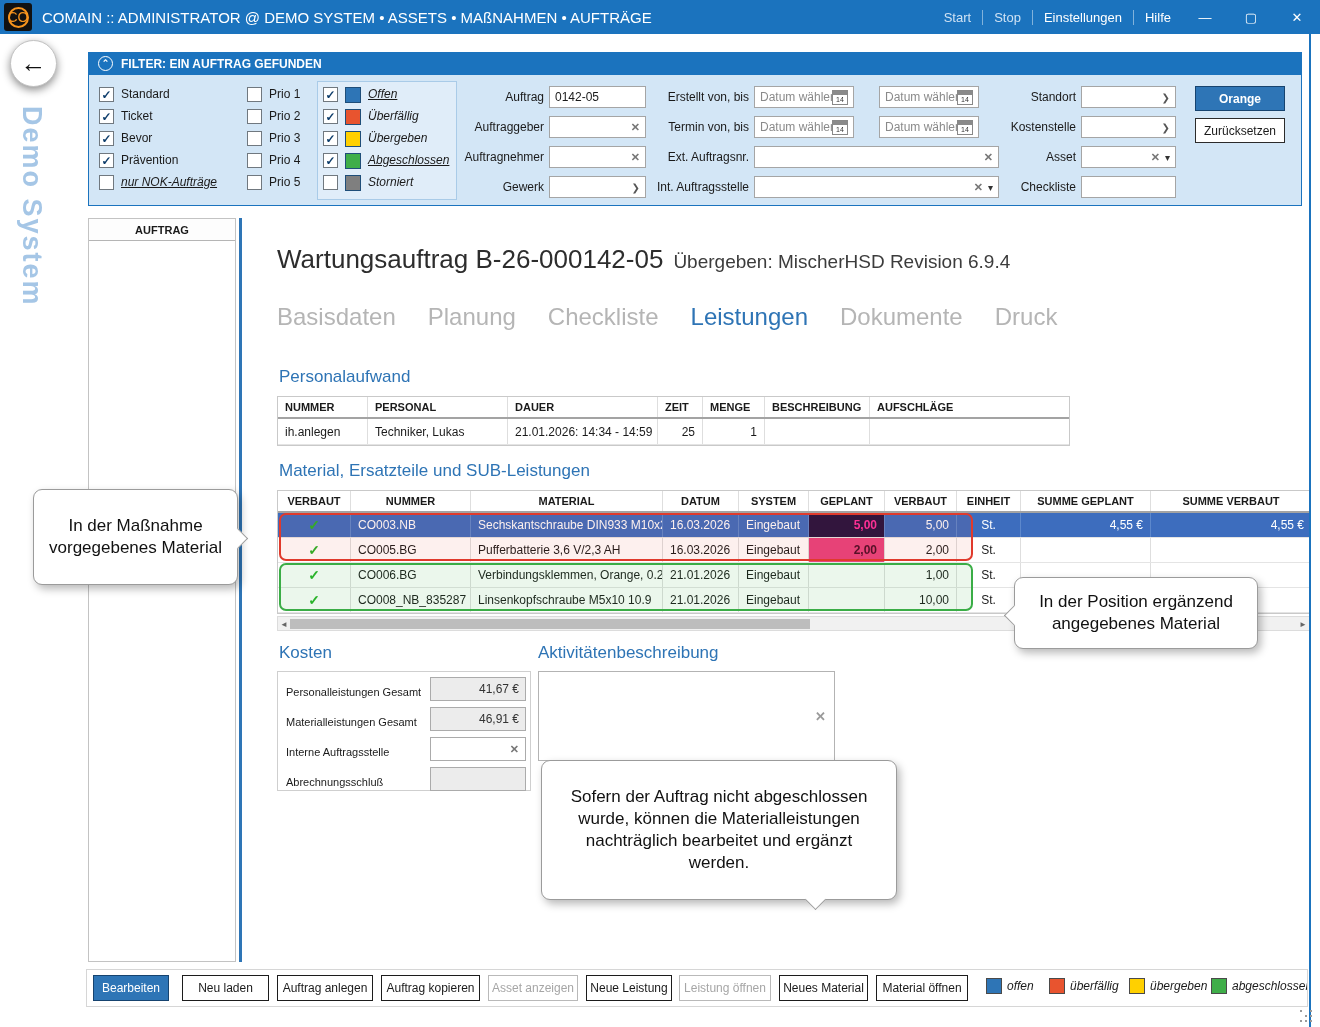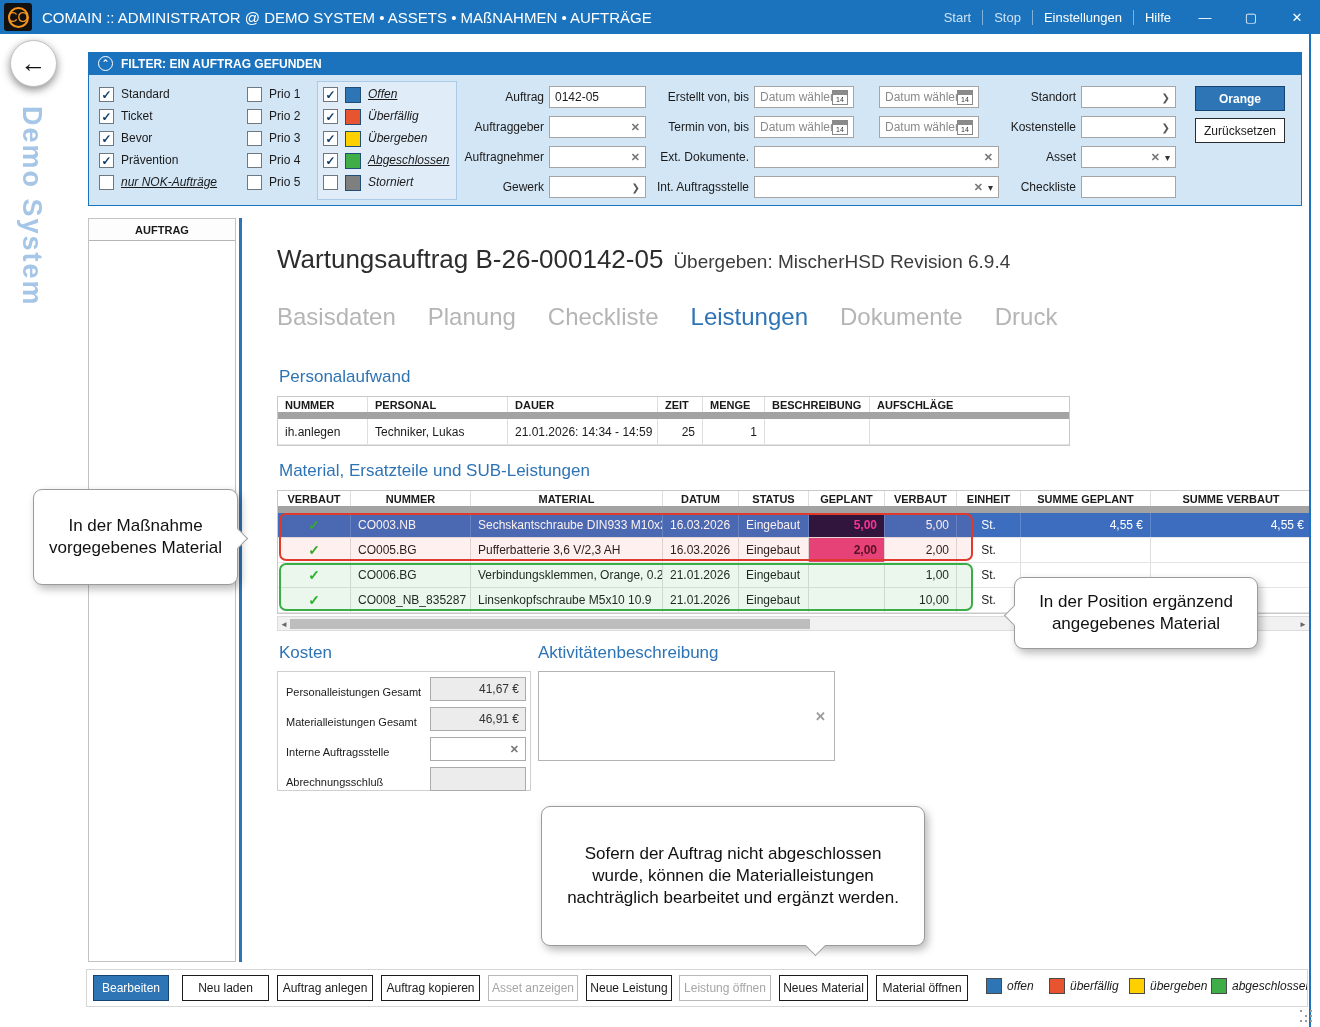--- a/index.html
+++ b/index.html
@@ -50,21 +50,21 @@
 .order-sub{font-size:19px;color:#3c3c3c;margin-left:10px}
 .order-sub2{font-size:19px;color:#3c3c3c;margin-left:0}
 .tabs{position:absolute;left:277px;top:303px;display:flex;gap:32px;font-size:24px;color:#b5b5b5;white-space:nowrap}
 .tab.active{color:#2e74b5}
 .sec-h{position:absolute;font-size:17px;color:#2e74b5;white-space:nowrap}
 
 .ptable{position:absolute;left:277px;top:396px;width:793px;border:1px solid #c9c9c9;background:#fff;font-size:12px}
 .pgrid{display:grid;grid-template-columns:90px 140px 150px 45px 62px 105px 1fr}
 .mtable{position:absolute;left:277px;top:490px;width:1033px;border:1px solid #c9c9c9;border-right:none;background:#fff;font-size:12px;overflow:hidden}
 .mgrid{display:grid;grid-template-columns:73px 120px 192px 76px 70px 76px 72px 64px 130px 160px}
-.hd{height:22px;border-bottom:7px solid #a3a3a3;font-weight:bold;font-size:11px;background:#fff}
+.hd{height:22px;border-bottom:2px solid #a3a3a3;font-weight:bold;font-size:11px;background:#fff}
 .rw{height:25px;border-bottom:1px solid #e4e4e4}
 .prow{height:26px}
 .cell{display:flex;align-items:center;padding:0 7px;border-right:1px solid #dedede;white-space:nowrap;overflow:hidden}
 .cell:last-child{border-right:none}
 .cell.c{justify-content:center}
 .cell.r{justify-content:flex-end}
 .rw.sel{background:#3d6dbe;color:#fff}
 .rw.sel .cell{border-right-color:#5d88cc}
 .gep-dark{background:#23123f !important;color:#ff2f9e !important;font-weight:bold}
 .gep-pink{background:#e8437e !important;color:#4a0c28 !important;font-weight:bold}
@@ -239,21 +239,21 @@
       </div>
     <div class="flabel" style="left:560px;top:41px;width:100px">Termin von, bis</div>
     <div class="finput" style="left:665px;top:41px;width:100px">
         <span class="date-ph">Datum wähler</span>
         <span class="cal-icon">14</span>
       </div>
     <div class="finput" style="left:790px;top:41px;width:100px">
         <span class="date-ph">Datum wähler</span>
         <span class="cal-icon">14</span>
       </div>
-    <div class="flabel" style="left:560px;top:71px;width:100px">Ext. Dokumente.</div>
+    <div class="flabel" style="left:560px;top:71px;width:100px">Ext. Auftragsnr.</div>
     <div class="finput" style="left:665px;top:71px;width:245px">
         <span class="val"></span>
         <span class="clear-x">✕</span>
       </div>
     <div class="flabel" style="left:560px;top:101px;width:100px">Int. Auftragsstelle</div>
     <div class="finput" style="left:665px;top:101px;width:245px">
         <span class="val"></span>
         <span class="clear-x">✕</span>
         <span class="dd-arrow">▾</span>
       </div>
@@ -324,21 +324,21 @@
     </div>
   </div>
 
   <div class="sec-h" style="left:279px;top:461px">Material, Ersatzteile und SUB-Leistungen</div>
   <div class="mtable">
     <div class="mgrid hd">
       <div class="cell c">VERBAUT</div>
       <div class="cell c">NUMMER</div>
       <div class="cell c">MATERIAL</div>
       <div class="cell c">DATUM</div>
-      <div class="cell c">STATUS</div>
+      <div class="cell c">SYSTEM</div>
       <div class="cell c">GEPLANT</div>
       <div class="cell c">VERBAUT</div>
       <div class="cell c">EINHEIT</div>
       <div class="cell c">SUMME GEPLANT</div>
       <div class="cell c">SUMME VERBAUT</div>
     </div>
     <div class="mgrid rw sel">
       <div class="cell c">
           <span class="check">✓</span>
         </div>
@@ -404,21 +404,21 @@
   </div>
 
   <div class="callout" style="left:33px;top:489px;width:205px;height:96px">
     <span>In der Maßnahme vorgegebenes Material</span>
     <span class="ptr right" style="top:41px"></span>
   </div>
   <div class="callout" style="left:1014px;top:577px;width:244px;height:72px">
     <span>In der Position ergänzend angegebenes Material</span>
     <span class="ptr left" style="top:30px"></span>
   </div>
-  <div class="callout" style="left:541px;top:806px;width:384px;height:140px;padding:14px 16px">
+  <div class="callout" style="left:541px;top:760px;width:356px;height:140px;padding:14px 16px">
     <span>Sofern der Auftrag nicht abgeschlossen wurde, können die Materialleistungen nachträglich bearbeitet und ergänzt werden.</span>
     <span class="ptr down" style="left:266px"></span>
   </div>
 
   <div class="sec-h" style="left:279px;top:643px">Kosten</div>
   <div class="kosten-box">
     <div class="klabel" style="top:8px">Personalleistungen Gesamt</div>
     <div class="kinput ro" style="top:5px">
         <span class="val">41,67 €</span>
       </div>

